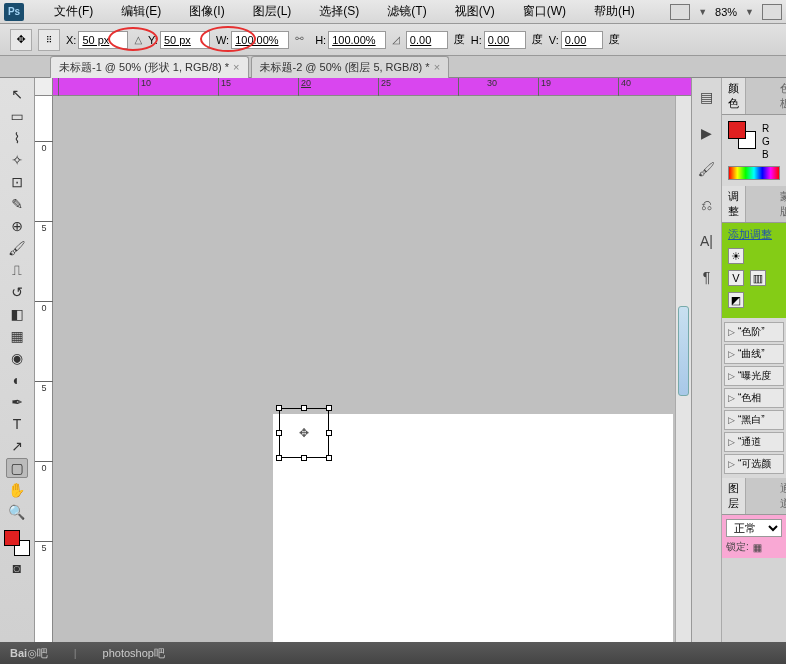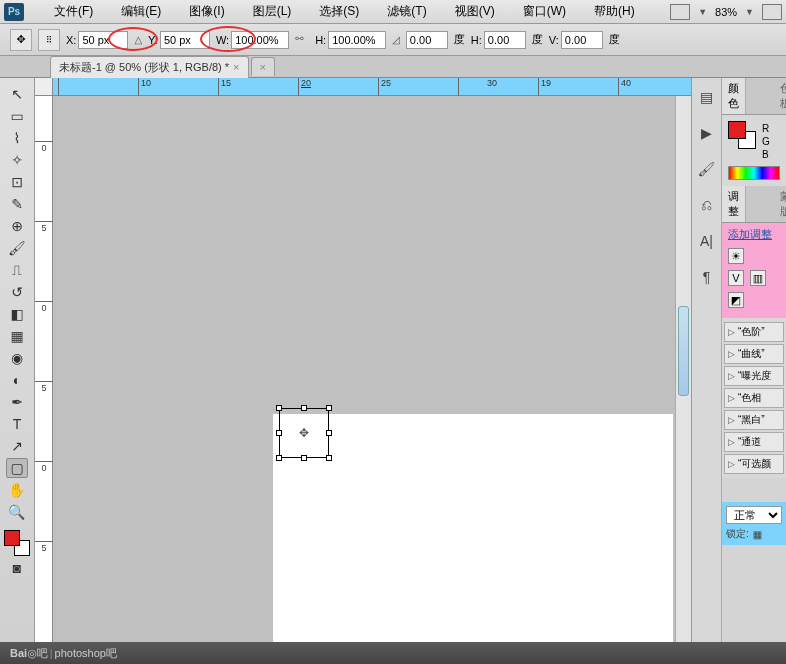--- a/index.html
+++ b/index.html
@@ -11,21 +11,21 @@
 .menu-item { padding: 0 6px; cursor: pointer; }
 .menubar-right { margin-left: auto; display: flex; align-items: center; gap: 8px; }
 .layout-icon { width: 20px; height: 16px; border: 1px solid #777; background: #ddd; }
 .zoom-box { font-size: 11px; }
 .dropdown-arrow { font-size: 9px; color: #555; }
 
 
 .optionsbar { height: 32px; background: linear-gradient(#e2e2e2,#d2d2d2); border-bottom: 1px solid #999; display: flex; align-items: center; padding: 0 10px; font-size: 11px; gap: 6px; }
 .opt-icon { width: 22px; height: 22px; border: 1px solid #aaa; background: #e8e8e8; display: flex; align-items: center; justify-content: center; font-size: 11px; }
 .opt-field { display: flex; align-items: center; gap: 2px; }
-.opt-input { width: 50px; height: 18px; border: 1px solid #999; background: #fff; font-size: 11px; padding: 0 3px; }
+.opt-input { width: 50px; height: 18px; border: 1px solid #999; background: #fff; font-size: 11px; padding: 0 3px; text-decoration: underline; }
 .opt-input.w { width: 58px; }
 .red-circle { border: 2px solid #e63030; border-radius: 50%; position: absolute; pointer-events: none; }
 .link-icon { width: 14px; height: 14px; font-size: 10px; color: #666; }
 .tri { font-size: 10px; color: #555; }
 
 
 .tabbar { height: 22px; background: #c8c8c8; border-bottom: 1px solid #888; display: flex; align-items: center; padding-left: 50px; font-size: 11px; }
 .tab { padding: 3px 8px; background: #d8d8d8; border: 1px solid #999; border-bottom: none; margin-right: 2px; border-radius: 3px 3px 0 0; display: flex; align-items: center; gap: 4px; color: #333; }
 .tab.active { background: #e8e8e8; }
 .tab-close { font-size: 11px; color: #888; cursor: pointer; }
@@ -33,21 +33,21 @@
 
 .workspace { position: absolute; top: 78px; left: 0; right: 0; bottom: 22px; display: flex; }
 .toolbox { width: 35px; background: linear-gradient(#e0e0e0,#d0d0d0); border-right: 1px solid #999; display: flex; flex-direction: column; align-items: center; padding-top: 6px; gap: 2px; }
 .tool { width: 22px; height: 20px; display: flex; align-items: center; justify-content: center; font-size: 14px; color: #333; cursor: pointer; border-radius: 2px; }
 .tool.sel { background: #bbb; border: 1px solid #888; }
 .swatches { margin-top: 6px; position: relative; width: 26px; height: 26px; }
 .sw-fg { position: absolute; top: 0; left: 0; width: 16px; height: 16px; background: #e02020; border: 1px solid #000; }
 .sw-bg { position: absolute; bottom: 0; right: 0; width: 16px; height: 16px; background: #fff; border: 1px solid #000; }
 
 .ruler-area { flex: 1; position: relative; background: #c0c0c0; overflow: hidden; }
-.ruler-h { position: absolute; top: 0; left: 18px; right: 0; height: 18px; background: #7dd3fc; border-bottom: 1px solid #888; font-size: 9px; display: flex; }
+.ruler-h { position: absolute; top: 0; left: 18px; right: 0; height: 18px; background: #d946ef; border-bottom: 1px solid #888; font-size: 9px; display: flex; }
 .ruler-h .tick { position: absolute; top: 0; border-left: 1px solid #666; height: 18px; padding-left: 2px; color: #333; }
 .ruler-v { position: absolute; top: 18px; left: 0; width: 18px; bottom: 0; background: #fff; border-right: 1px solid #888; font-size: 9px; }
 .ruler-v .tick { position: absolute; left: 0; border-top: 1px solid #666; width: 18px; padding-top: 1px; color: #333; writing-mode: horizontal-tb; text-align: center; }
 .corner { position: absolute; top: 0; left: 0; width: 18px; height: 18px; background: #eee; border-right: 1px solid #888; border-bottom: 1px solid #888; }
 
 .canvas-clip { position: absolute; top: 18px; left: 18px; right: 0; bottom: 0; background: #c0c0c0; }
 .canvas { position: absolute; background: #fff; }
 .transform-box { position: absolute; border: 1px solid #000; }
 .handle { position: absolute; width: 6px; height: 6px; background: #fff; border: 1px solid #000; }
 .center-mark { position: absolute; top: 50%; left: 50%; transform: translate(-50%,-50%); font-size: 12px; color: #555; }
@@ -59,37 +59,37 @@
 .panels { flex: 1; display: flex; flex-direction: column; font-size: 11px; overflow: hidden; }
 .panel-tabs { display: flex; background: #c8c8c8; border-bottom: 1px solid #999; }
 .panel-tab { padding: 3px 6px; background: #e0e0e0; border-right: 1px solid #aaa; font-size: 11px; }
 .panel-tab.dim { background: #c8c8c8; color: #666; margin-left: 28px; }
 .color-panel { padding: 6px; background: #d8d8d8; }
 .mini-swatch { position: relative; width: 28px; height: 28px; }
 .mini-fg { position: absolute; top: 0; left: 0; width: 18px; height: 18px; background: #e02020; border: 1px solid #000; }
 .mini-bg { position: absolute; bottom: 0; right: 0; width: 18px; height: 18px; background: #fff; border: 1px solid #000; }
 .rgb-row { display: flex; align-items: center; gap: 3px; font-size: 10px; margin: 2px 0; }
 .spectrum { height: 14px; background: linear-gradient(90deg,#f00,#ff0,#0f0,#0ff,#00f,#f0f,#f00); margin-top: 4px; border: 1px solid #888; }
-.adjust-panel { background: #f9a8d4; padding: 4px 6px; }
+.adjust-panel { background: #84cc16; padding: 4px 6px; }
 .adjust-link { color: #2255aa; text-decoration: underline; font-size: 11px; }
 .adj-icons { display: flex; gap: 6px; margin: 6px 0; }
 .adj-icons span { width: 16px; height: 16px; border: 1px solid #888; background: #eee; display: inline-flex; align-items: center; justify-content: center; font-size: 11px; }
 .preset-list { background: #d8d8d8; padding: 2px; }
 .preset { display: flex; align-items: center; gap: 3px; padding: 2px 3px; font-size: 10px; border: 1px solid #aaa; margin: 2px 0; background: #e8e8e8; }
 .preset .tri2 { font-size: 9px; color: #555; }
-.layers-panel { background: #7dd3fc; padding: 4px; margin-top: 24px; }
+.layers-panel { background: #f9a8d4; padding: 4px; }
 .blend-select { width: 100%; height: 18px; border: 1px solid #999; background: #fff; font-size: 11px; padding: 0 3px; }
 .lock-row { font-size: 10px; color: #444; margin-top: 3px; display:flex; align-items:center; gap:4px; }
 
 
 .vscroll { position: absolute; top: 18px; right: 0; width: 16px; bottom: 0; background: #e4e4e4; border-left: 1px solid #aaa; }
 .vscroll .thumb { position: absolute; left: 2px; right: 2px; top: 210px; height: 90px; background: linear-gradient(#c8e0f0,#a8c8e8); border: 1px solid #7aa; border-radius: 3px; }
 
 
-.statusbar { position: absolute; bottom: 0; left: 0; right: 0; height: 22px; background: linear-gradient(#5a5a5a,#444); color: #ccc; font-size: 11px; display: flex; align-items: center; padding: 0 10px; gap: 2px; }
+.statusbar { position: absolute; bottom: 0; left: 0; right: 0; height: 22px; background: linear-gradient(#5a5a5a,#444); color: #ccc; font-size: 11px; display: flex; align-items: center; padding: 0 10px; gap: 26px; }
 .statusbar .sep { color: #888; }
 </style>
 </head>
 <body>
 
 <div class="menubar">
   <div class="ps-logo">Ps</div>
   <div class="menu-item">文件(F)</div>
   <div class="menu-item">编辑(E)</div>
   <div class="menu-item">图像(I)</div>
@@ -145,20 +145,21 @@
   <div class="red-circle" style="left:108px; top:3px; width:50px; height:24px"></div>
   <div class="red-circle" style="left:200px; top:2px; width:56px; height:26px"></div>
 </div>
 
 <div class="tabbar">
   <div class="tab active">
       <span>未标题-1 @ 50% (形状 1, RGB/8) *</span>
       <span class="tab-close">×</span>
     </div>
   <div class="tab">
+      <span>未标题-2 @ 50% (图层 5, RGB/8) *</span>
       <span class="tab-close">×</span>
     </div>
 </div>
 
 <div class="workspace">
 
   <div class="toolbox">
     <div class="tool">↖</div>
     <div class="tool">▭</div>
     <div class="tool">⌇</div>
@@ -299,20 +300,24 @@
           </div>
         <div class="preset">
             <span class="tri2">▷</span>
             <span>“通道</span>
           </div>
         <div class="preset">
             <span class="tri2">▷</span>
             <span>“可选颜</span>
           </div>
       </div>
+      <div class="panel-tabs">
+        <div class="panel-tab">图层</div>
+        <div class="panel-tab dim">通道</div>
+      </div>
       <div class="layers-panel">
         <select class="blend-select"><option>正常</option></select>
         <div class="lock-row">
             <span>锁定:</span>
             <span>▦</span>
           </div>
       </div>
     </div>
   </div>
 </div>

